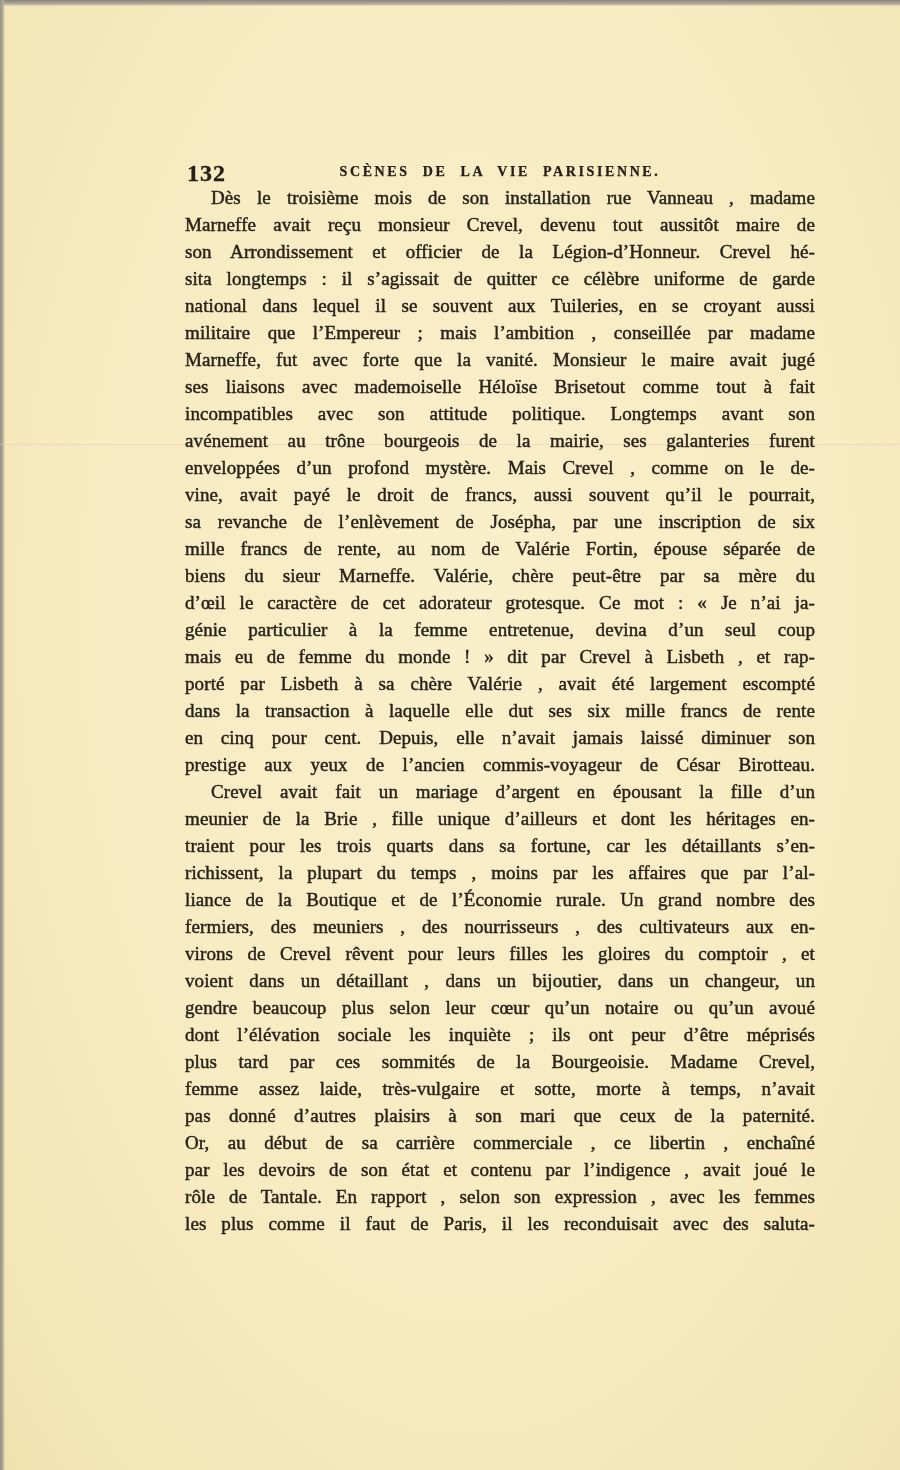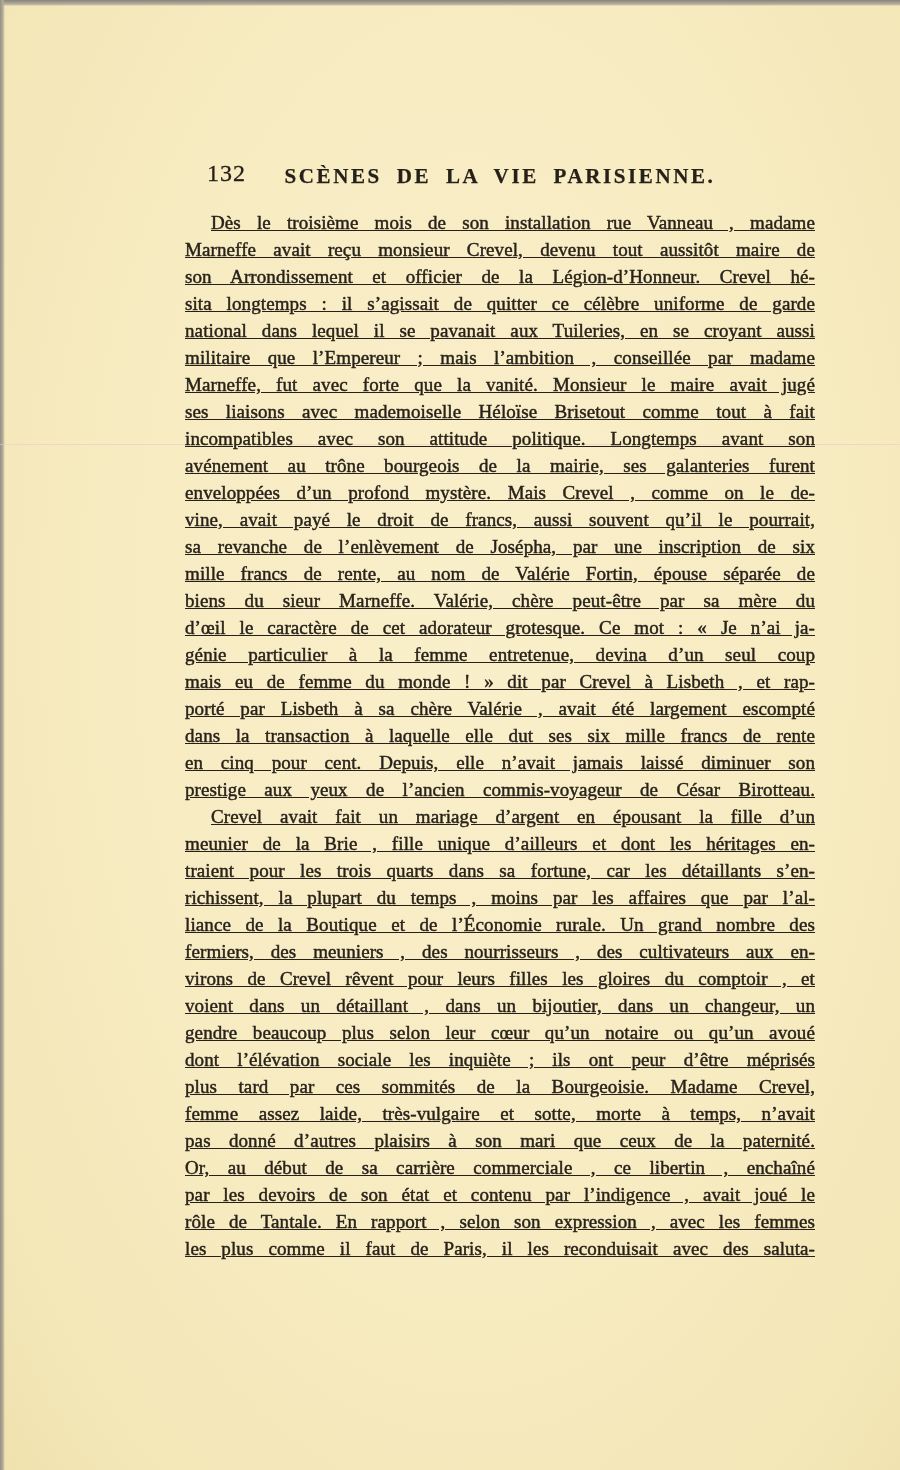--- a/index.html
+++ b/index.html
@@ -23,33 +23,33 @@
     background:linear-gradient(90deg,#968f82 0%, #b2aa99 55%, rgba(178,170,153,0) 100%);
   }
   .scratch-line {
     position:absolute; top:444px; left:0; width:900px; height:1px;
     background:rgba(236,200,194,0.55);
   }
   .page-header {
     position:absolute; top:160px; left:185px; width:630px; height:28px;
   }
   .page-number {
-    position:absolute; left:22px; top:0;
-    font-size:24px; font-weight:normal; letter-spacing:1px;
+    position:absolute; left:2px; top:0;
+    font-size:24px; font-weight:bold; letter-spacing:1px;
     -webkit-text-stroke:0.3px #262019;
   }
   .running-title {
     position:absolute; left:0; top:4px; width:630px;
     text-align:center;
-    font-size:21px; font-weight:bold;
+    font-size:14px; font-weight:bold;
     letter-spacing:2.6px; word-spacing:7px;
     -webkit-text-stroke:0.25px #262019;
   }
   .text-block {
-    position:absolute; top:209px; left:185px; width:630px;text-decoration:underline;
+    position:absolute; top:184px; left:185px; width:630px;
   }
   .paragraph { margin:0; padding:0; }
   .paragraph .line {
     height:27px; line-height:27px;
     font-size:19px; font-weight:normal;
     letter-spacing:0.1px;
     color:#28221b;
     -webkit-text-stroke:0.45px #28221b;
     text-align:justify;
     text-align-last:justify;
@@ -70,21 +70,21 @@
     <span class="page-number">132</span>
     <span class="running-title">SCÈNES DE LA VIE PARISIENNE.</span>
   </div>
 
   <div class="text-block">
     <div class="paragraph">
         <div class="line">Dès le troisième mois de son installation rue Vanneau , madame</div>
         <div class="line">Marneffe avait reçu monsieur Crevel, devenu tout aussitôt maire de</div>
         <div class="line">son Arrondissement et officier de la Légion-d’Honneur. Crevel hé-</div>
         <div class="line">sita longtemps : il s’agissait de quitter ce célèbre uniforme de garde</div>
-        <div class="line">national dans lequel il se pavanait aux Tuileries, en se croyant aussi</div>
+        <div class="line">national dans lequel il se souvent aux Tuileries, en se croyant aussi</div>
         <div class="line">militaire que l’Empereur ; mais l’ambition , conseillée par madame</div>
         <div class="line">Marneffe, fut avec forte que la vanité. Monsieur le maire avait jugé</div>
         <div class="line">ses liaisons avec mademoiselle Héloïse Brisetout comme tout à fait</div>
         <div class="line">incompatibles avec son attitude politique. Longtemps avant son</div>
         <div class="line">avénement au trône bourgeois de la mairie, ses galanteries furent</div>
         <div class="line">enveloppées d’un profond mystère. Mais Crevel , comme on le de-</div>
         <div class="line">vine, avait payé le droit de francs, aussi souvent qu’il le pourrait,</div>
         <div class="line">sa revanche de l’enlèvement de Josépha, par une inscription de six</div>
         <div class="line">mille francs de rente, au nom de Valérie Fortin, épouse séparée de</div>
         <div class="line">biens du sieur Marneffe. Valérie, chère peut-être par sa mère du</div>

